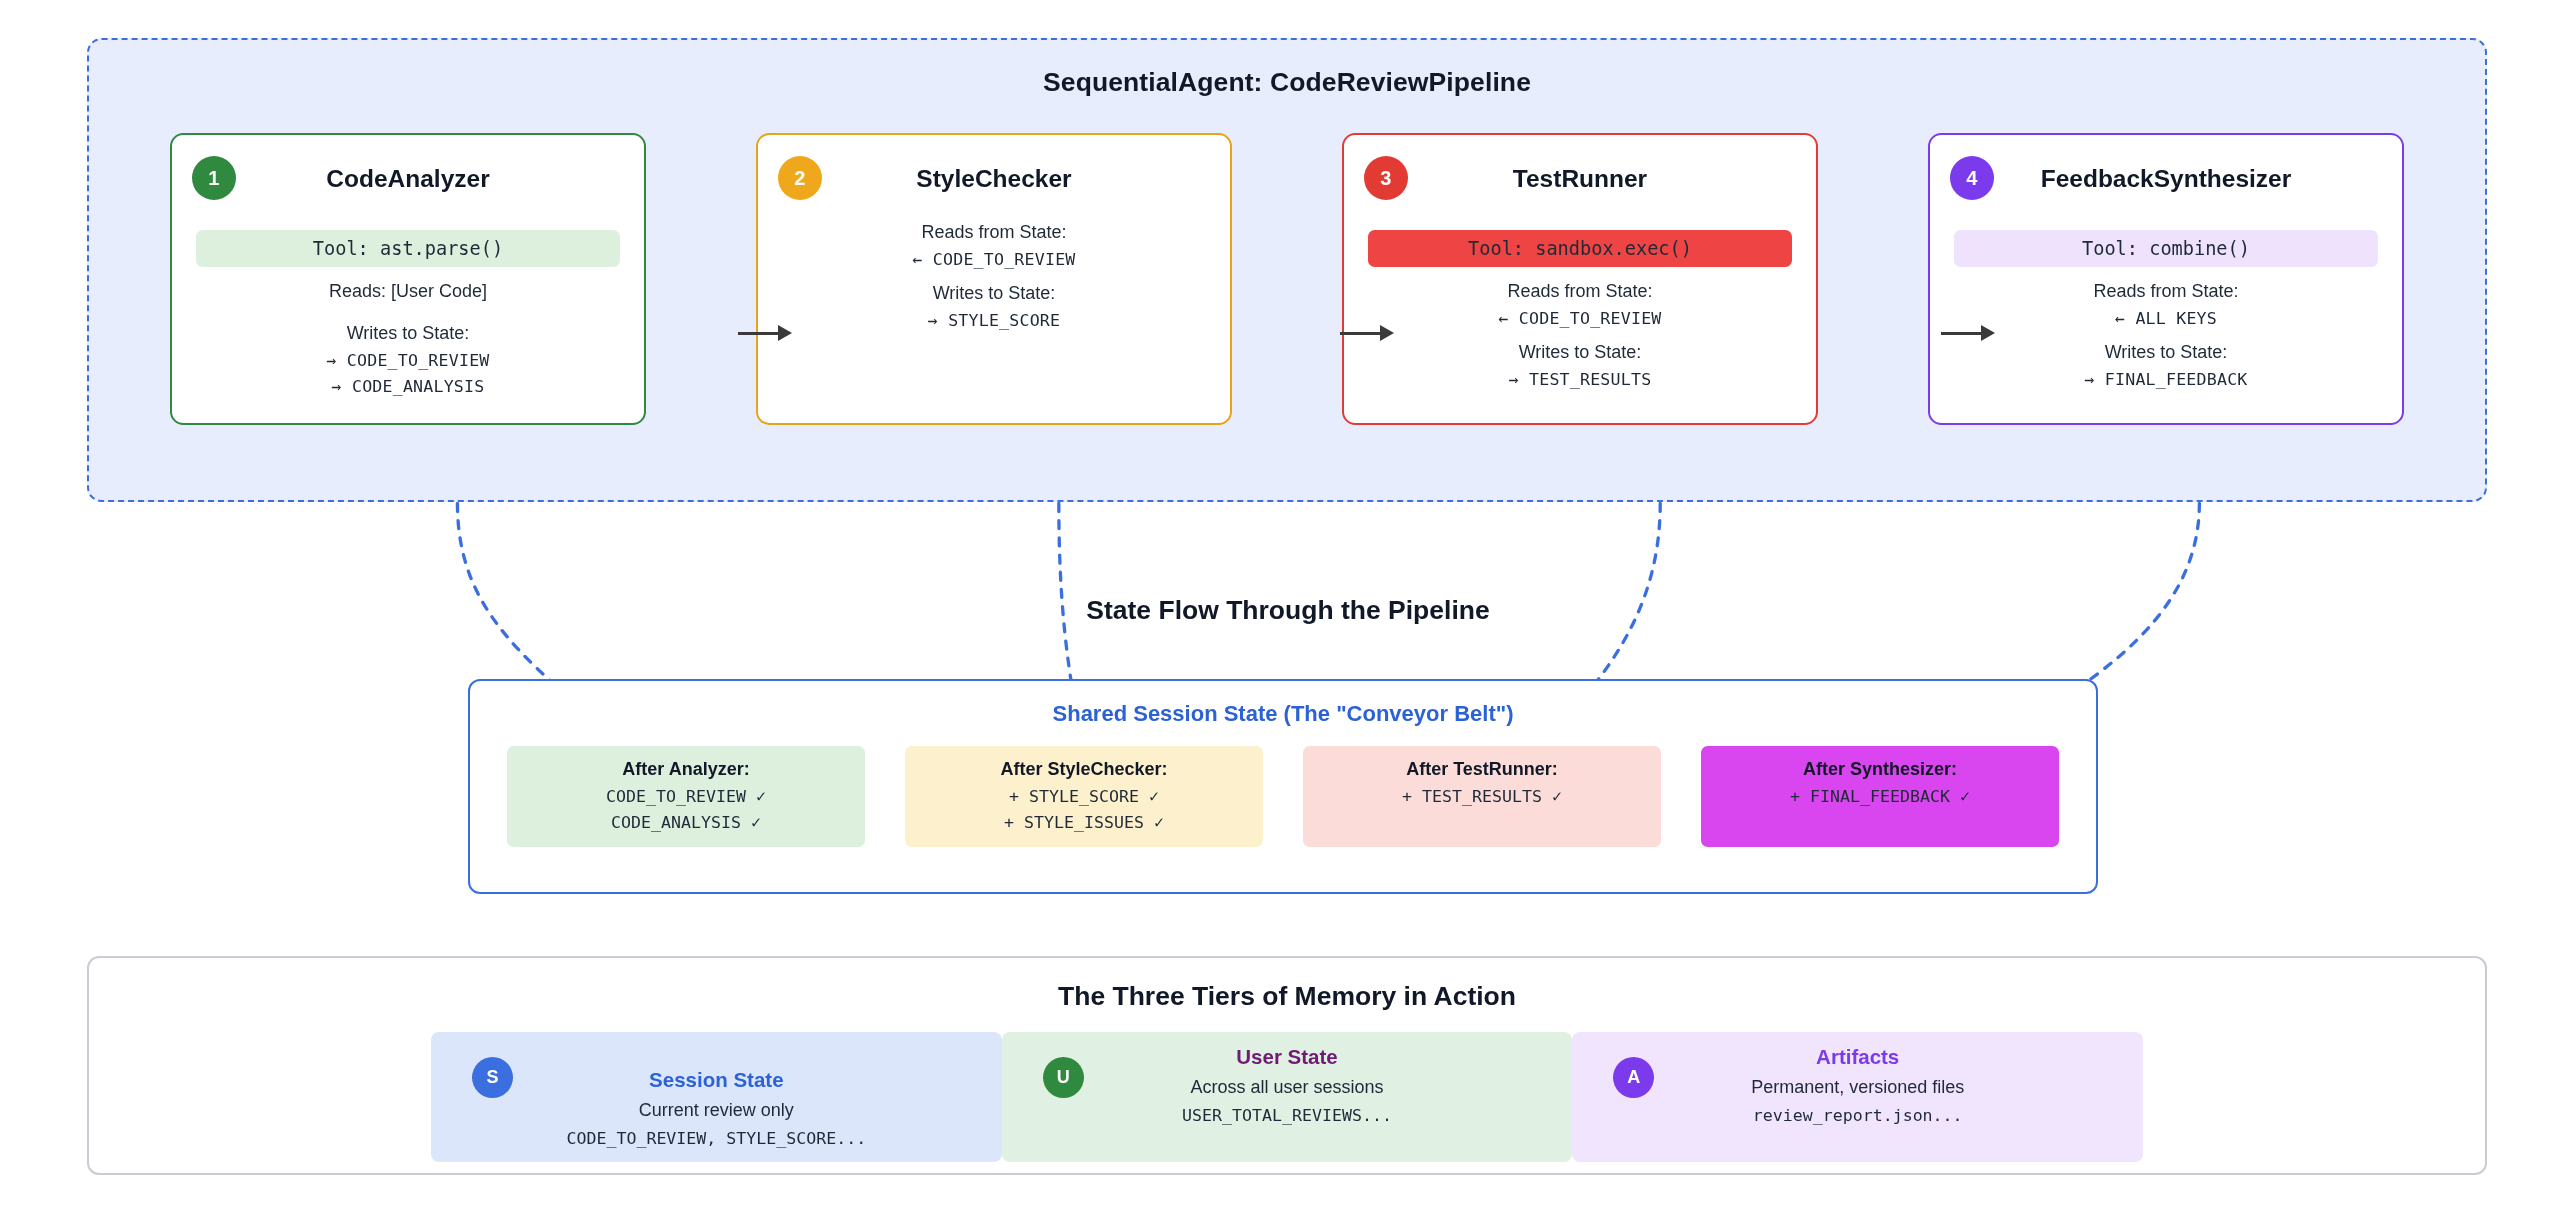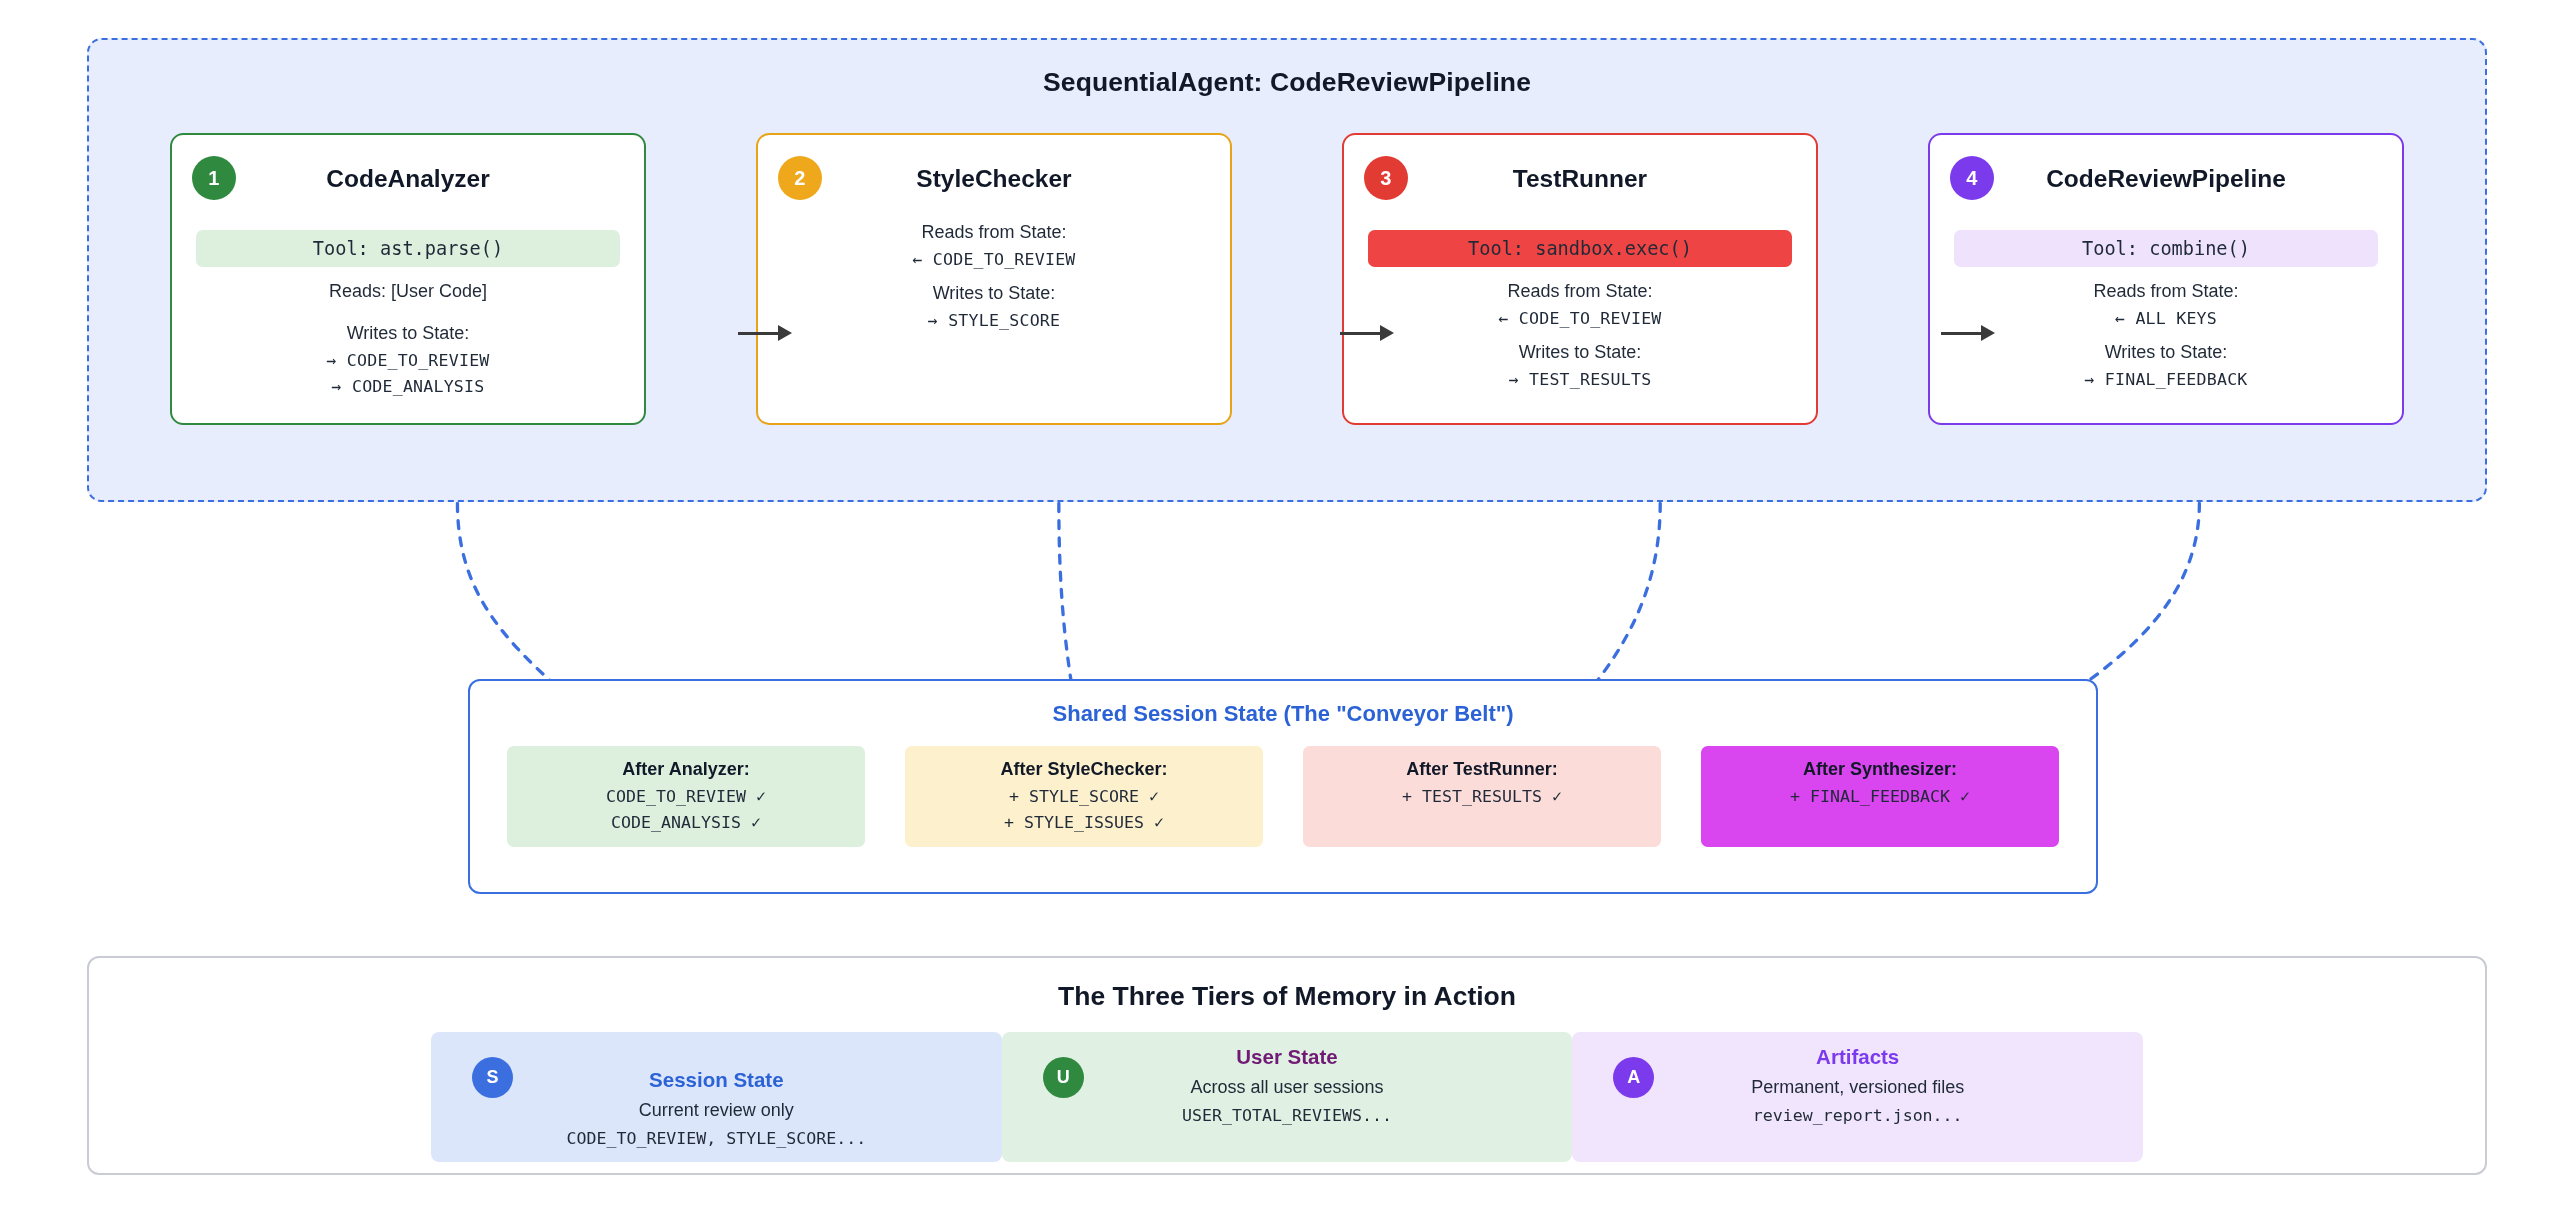--- a/index.html
+++ b/index.html
@@ -351,21 +351,21 @@
         <div class="tool-chip chip-red">Tool: sandbox.exec()</div>
         <div class="agent-line">Reads from State:</div>
         <div class="agent-sub">← CODE_TO_REVIEW</div>
         <div class="agent-line">Writes to State:</div>
         <div class="agent-sub">→ TEST_RESULTS</div>
       </div>
 
       <div class="agent-card purple">
         <div class="agent-head">
           <div class="agent-badge badge-purple">4</div>
-          <div class="agent-name">CodeReviewPipeline</div>
+          <div class="agent-name">FeedbackSynthesizer</div>
         </div>
         <div class="tool-chip chip-purple">Tool: combine()</div>
         <div class="agent-line">Reads from State:</div>
         <div class="agent-sub">← ALL KEYS</div>
         <div class="agent-line">Writes to State:</div>
         <div class="agent-sub">→ FINAL_FEEDBACK</div>
       </div>
     </div>
 
     <div class="arrow arrow-1">
@@ -375,20 +375,21 @@
     <div class="arrow arrow-2">
       <div class="shaft"></div>
         <div class="head"></div>
     </div>
     <div class="arrow arrow-3">
       <div class="shaft"></div>
         <div class="head"></div>
     </div>
   </div>
 
+  <div class="stateflow-title">State Flow Through the Pipeline</div>
 
   <div class="shared-state">
     <div class="shared-state-title">Shared Session State (The "Conveyor Belt")</div>
     <div class="state-cards">
 
       <div class="state-card sc-green">
         <div class="state-card-title">After Analyzer:</div>
         <div class="state-card-line">CODE_TO_REVIEW ✓</div>
         <div class="state-card-line">CODE_ANALYSIS ✓</div>
       </div>

